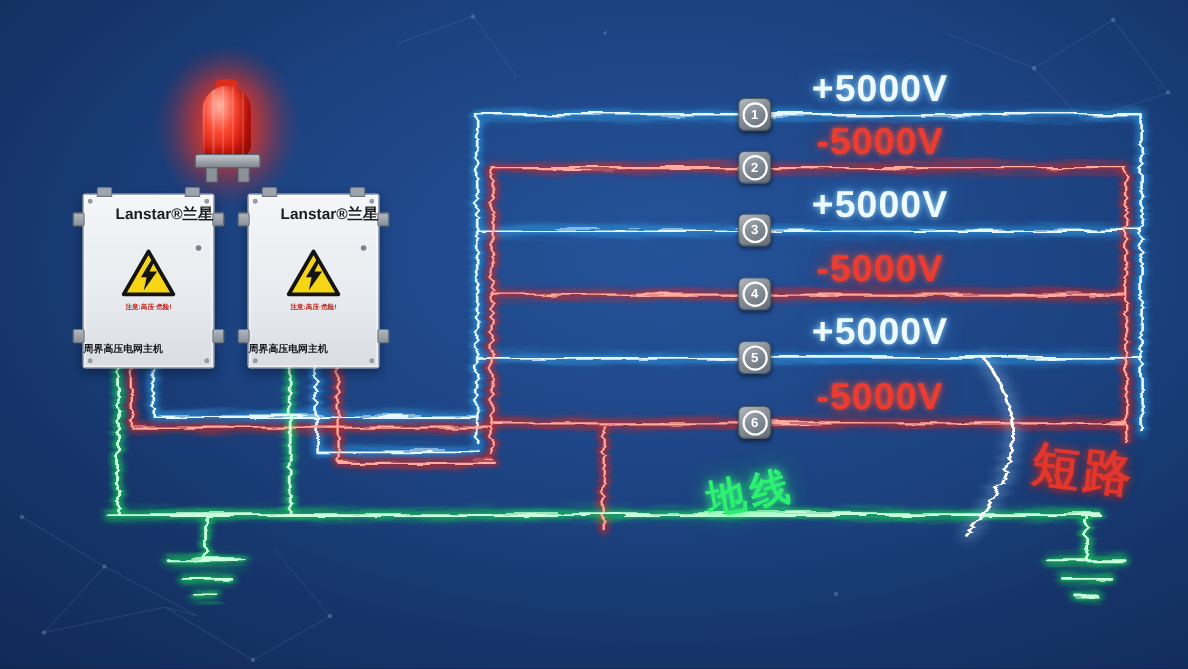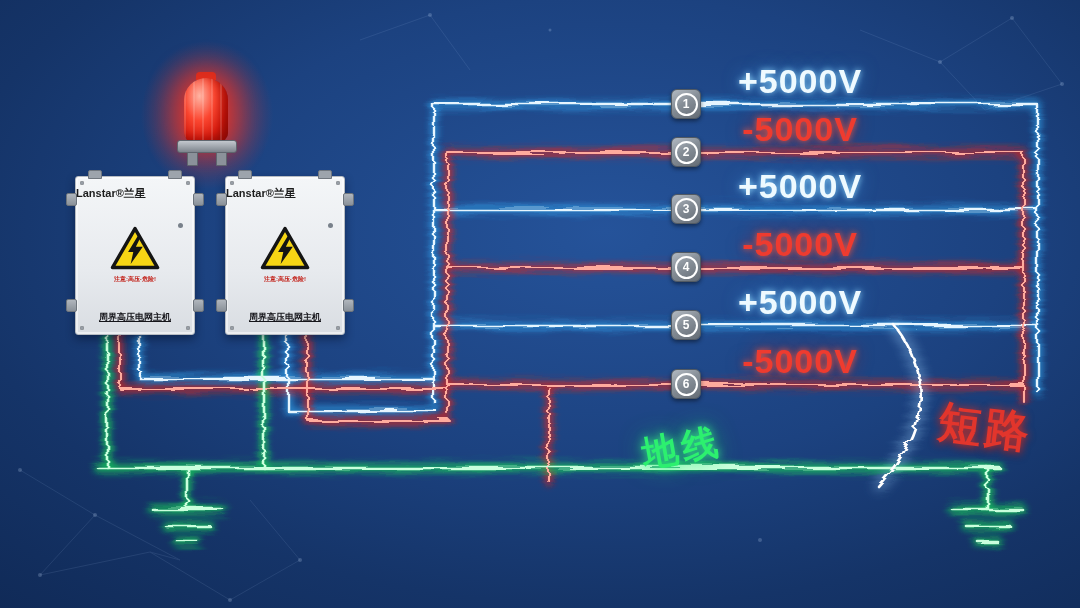--- a/index.html
+++ b/index.html
@@ -37,25 +37,25 @@
   .pos{color:#eefaff;text-shadow:0 0 6px rgba(150,220,255,.95),0 0 18px rgba(70,170,255,.65);}
   .neg{color:#ee3b2f;text-shadow:0 0 6px rgba(255,90,60,.9),0 0 18px rgba(200,20,10,.6);}
 
   
   .ctrl-box{
     position:absolute;top:176px;width:118px;height:157px;z-index:5;
     background:linear-gradient(180deg,#f4f6f8 0%,#e7eaee 60%,#d9dde2 100%);
     border:1px solid #b7bcc2;border-radius:3px;
     box-shadow:0 4px 10px rgba(0,10,30,.45), inset 0 0 0 2px rgba(255,255,255,.5);
   }
-  .brand{position:absolute;top:9px;left:0;width:100%;text-align:left;font-size:11px;font-weight:bold;color:#1c1c1c;}
+  .brand{position:absolute;top:9px;left:0;width:100%;text-align:right;font-size:14px;font-weight:bold;color:#1c1c1c;}
   .led{position:absolute;top:46px;right:11px;width:5px;height:5px;border-radius:50%;background:#79818b;}
   .warn-svg{position:absolute;top:48px;left:50%;transform:translateX(-50%);}
   .warn-text{position:absolute;top:98px;left:0;width:100%;text-align:center;font-size:6px;color:#c21d14;font-weight:bold;}
-  .dev-name{position:absolute;bottom:10px;left:0;width:100%;text-align:center;font-size:9px;font-weight:bold;color:#15151a;text-decoration:underline;}
+  .dev-name{position:absolute;bottom:10px;left:0;width:100%;text-align:left;font-size:9px;font-weight:bold;color:#15151a;}
   .screw{position:absolute;width:4px;height:4px;border-radius:50%;background:#9aa1a9;box-shadow:inset 0 0 1px #555;}
   .ear{position:absolute;width:9px;height:11px;background:linear-gradient(180deg,#b0b6bd,#8a9199);border:1px solid #6d747c;border-radius:2px;}
   .ear.l{left:-10px;} .ear.r{right:-10px;} .ear.t{top:16px;} .ear.b{bottom:22px;}
   .topnub{position:absolute;top:-7px;width:12px;height:7px;background:#9da4ac;border:1px solid #70777f;border-radius:2px 2px 0 0;}
 
   
   .beacon{position:absolute;left:180px;top:72px;width:52px;height:110px;z-index:4;}
   .beacon .halo{
     position:absolute;left:-58px;top:-52px;width:170px;height:190px;border-radius:50%;
     background:radial-gradient(closest-side, rgba(255,60,35,.55) 0%, rgba(255,50,30,.22) 50%, rgba(255,40,25,0) 78%);

